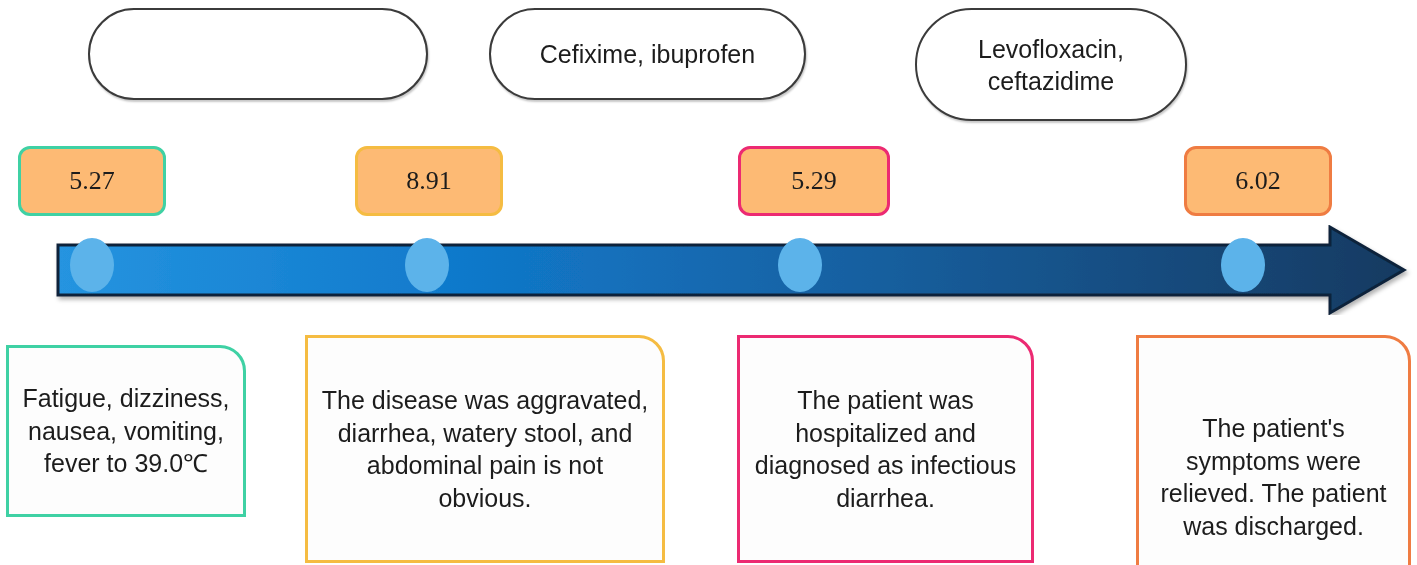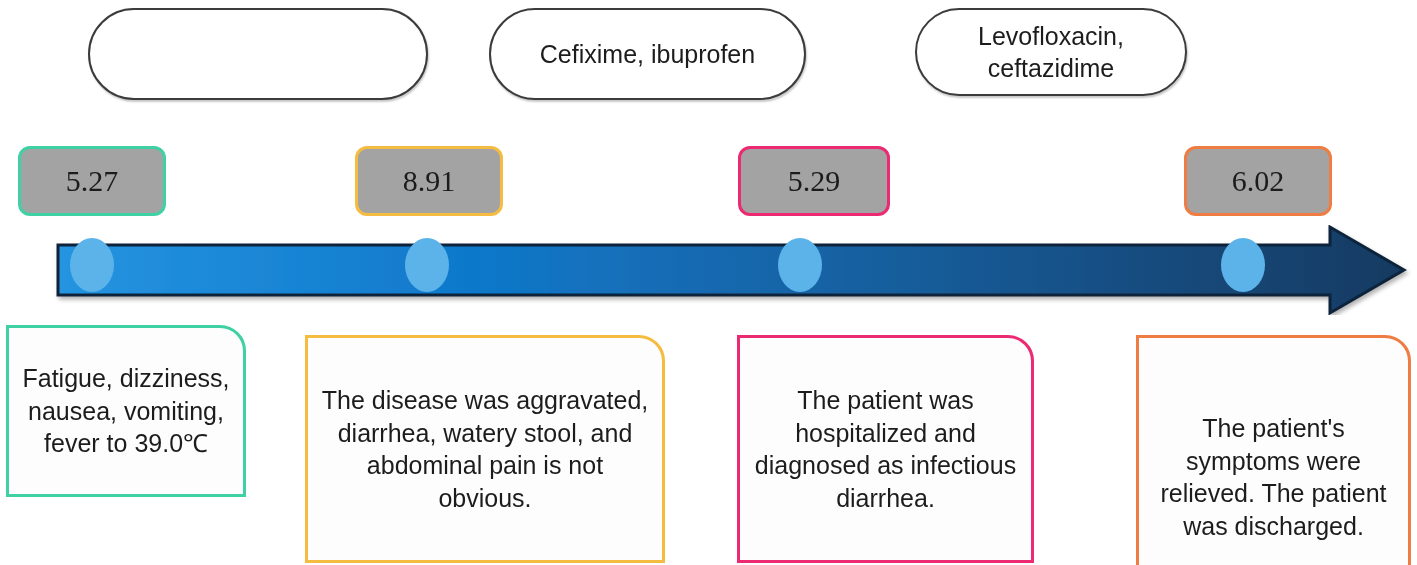--- a/index.html
+++ b/index.html
@@ -33,26 +33,26 @@
     padding: 2px 14px;
     box-shadow: 1px 2px 2px rgba(0,0,0,0.22);
   }
 
   
   .date-chip {
     position: absolute;
     box-sizing: border-box;
     border: 3px solid #ef4444;
     border-radius: 12px;
-    background: #a3a3a3;
+    background: #fdba74;
     display: flex;
     align-items: center;
     justify-content: center;
     font-family: "Liberation Serif", serif;
-    font-size: 30px;
+    font-size: 26px;
     color: #1c1c1c;
   }
 
   
   .timeline-wrap {
     position: absolute;
     left: 0;
     top: 225px;
     width: 1417px;
     height: 90px;
@@ -92,21 +92,21 @@
 <div class="pill" style="left:88px; top:8px; width:340px; height:92px;">
   <span>
     <br>
   </span>
 </div>
 
 <div class="pill" style="left:489px; top:8px; width:317px; height:92px;">
   <span>Cefixime, ibuprofen</span>
 </div>
 
-<div class="pill" style="left:915px; top:8px; width:272px; height:88px;">
+<div class="pill" style="left:915px; top:8px; width:272px; height:113px;">
   <span>
     <span>Levofloxacin,</span><br>
     <span>ceftazidime</span>
   </span>
 </div>
 
 <div class="date-chip" style="left:18px; top:146px; width:148px; height:70px; border-color:#3fd1a4;">
   <span>5.27</span>
 </div>
 
@@ -137,21 +137,21 @@
     </defs>
     <path d="M 58,20 L 1330,20 L 1330,2 L 1404,45 L 1330,88 L 1330,70 L 58,70 Z" fill="url(#barGrad)" stroke="#11243a" stroke-width="3" stroke-linejoin="miter" filter="url(#barShadow)"></path>
   </svg>
 
   <div class="marker" style="left:92px;"></div>
   <div class="marker" style="left:427px;"></div>
   <div class="marker" style="left:800px;"></div>
   <div class="marker" style="left:1243px;"></div>
 </div>
 
-<div class="desc" style="left:6px; top:325px; width:240px; height:172px; border-color:#3fd1a4;">
+<div class="desc" style="left:6px; top:345px; width:240px; height:172px; border-color:#3fd1a4;">
   <span>Fatigue, dizziness, nausea, vomiting, fever to 39.0℃</span>
 </div>
 
 <div class="desc" style="left:305px; top:335px; width:360px; height:228px; border-color:#f5bc42;">
   <span>The disease was aggravated, diarrhea, watery stool, and abdominal pain is not obvious.</span>
 </div>
 
 <div class="desc" style="left:737px; top:335px; width:297px; height:228px; border-color:#ec2a72;">
   <span>The patient was hospitalized and diagnosed as infectious diarrhea.</span>
 </div>

